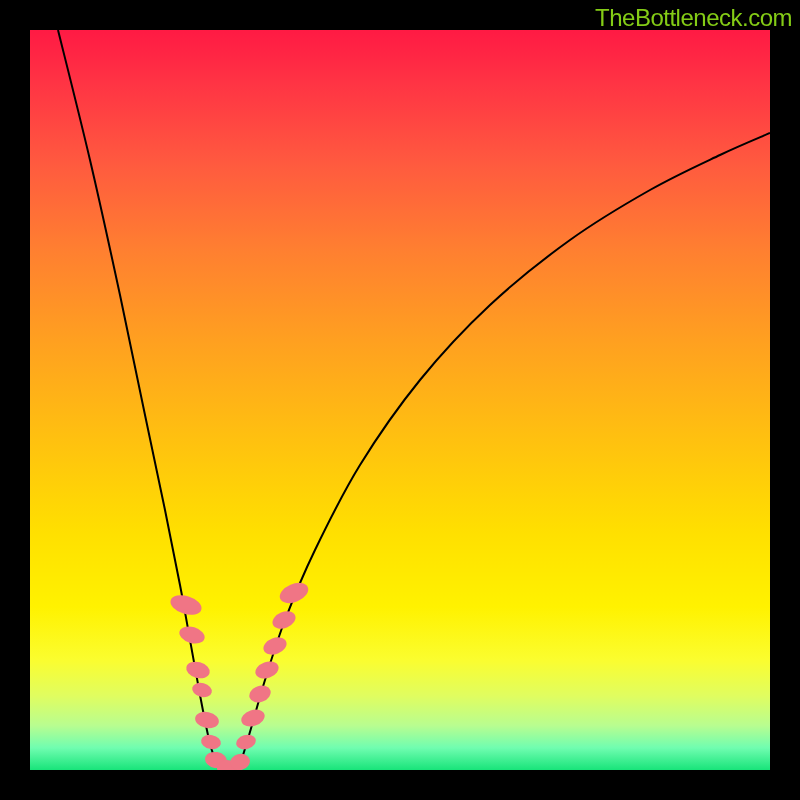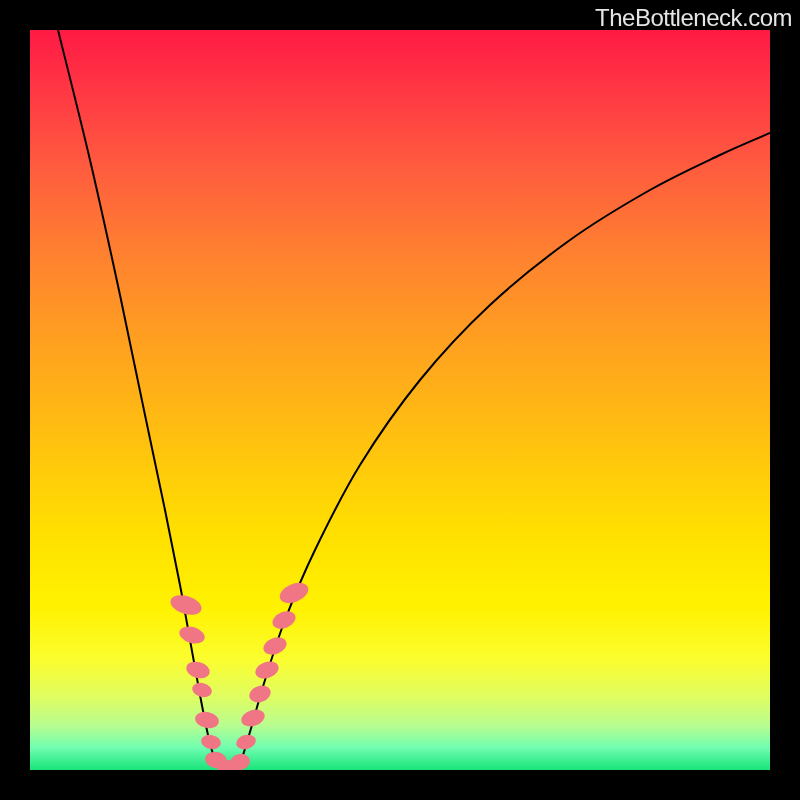--- a/index.html
+++ b/index.html
@@ -39,21 +39,21 @@
       #70fdb0 97%,
       #18e47a 100%
     );
   }
   .watermark {
     position: absolute;
     top: 4px;
     right: 8px;
     font-family: Arial, Helvetica, sans-serif;
     font-size: 24px;
-    color: #e5e5e5;
+    color: #84cc16;
     font-weight: 400;
     letter-spacing: -0.5px;
   }
   svg.overlay {
     position: absolute;
     left: 0;
     top: 0;
     width: 100%;
     height: 100%;
   }

